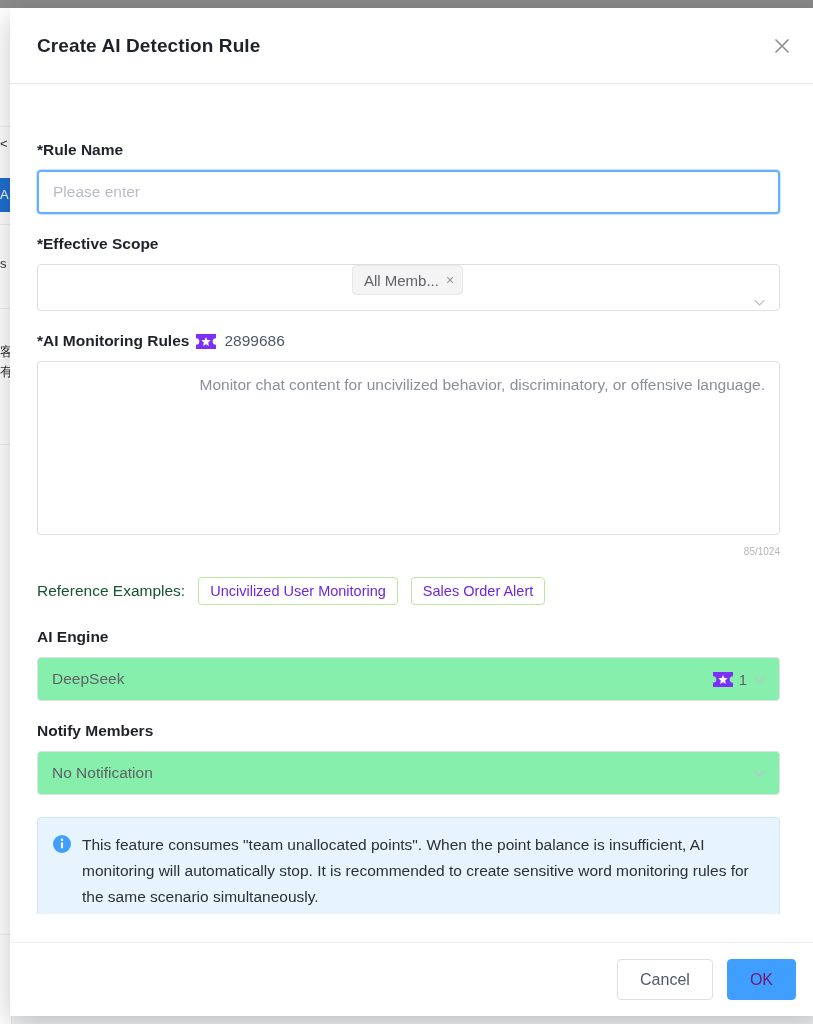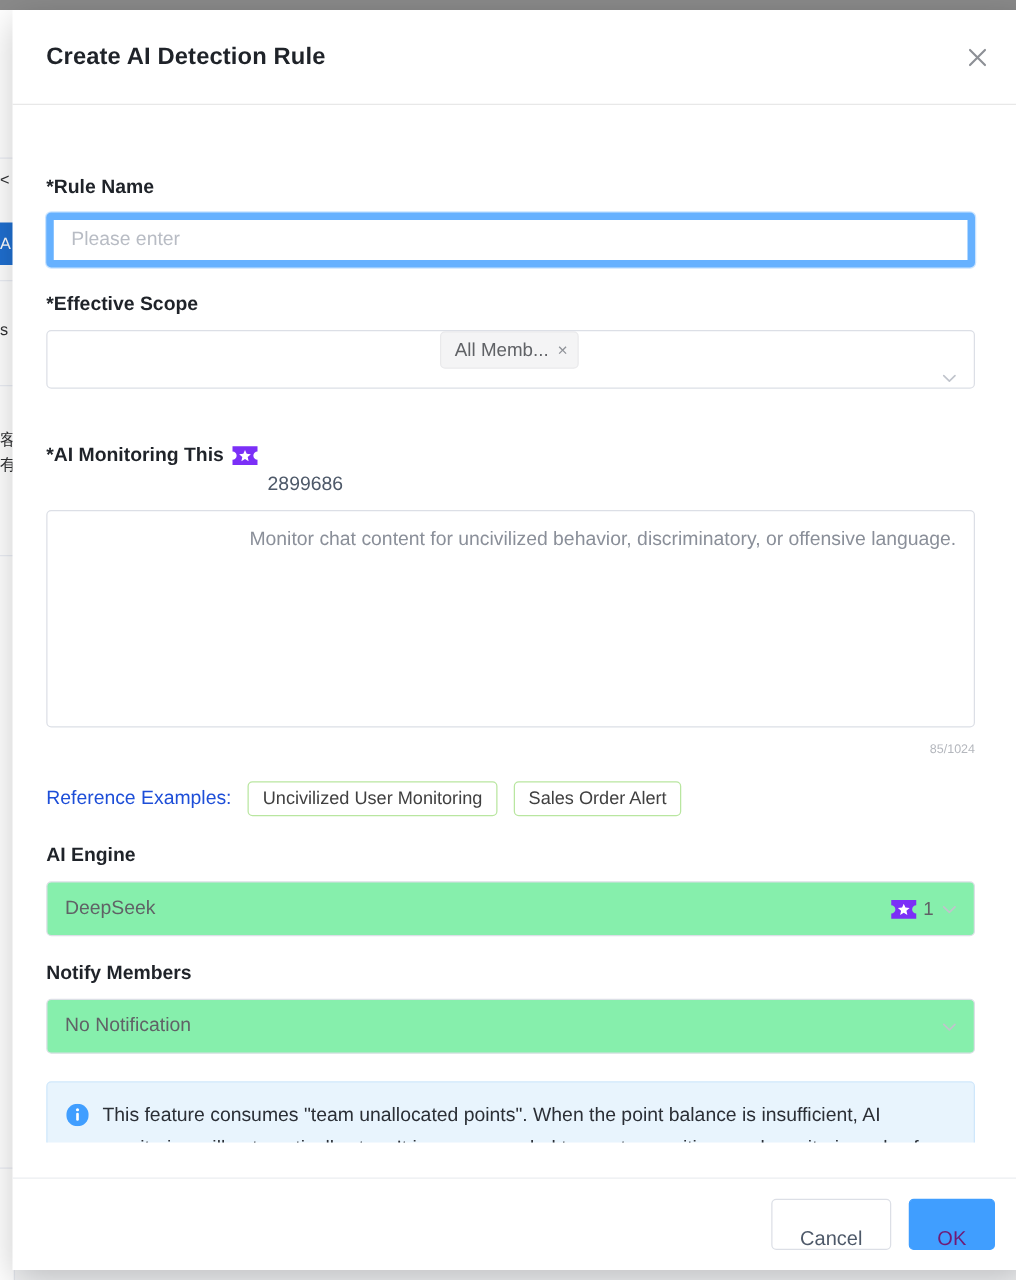--- a/index.html
+++ b/index.html
@@ -131,29 +131,28 @@
     height: 17px;
     margin: 0 7px 0 6px;
     position: relative;
     vertical-align: middle;
   }
   .badge-icon svg { display: block; }
   .points-num {
     font-size: 15.5px;
     font-weight: normal;
     color: #4e5969;
-    margin-top: 47px;
   }
 
   
   .text-input {
     width: 100%;
     height: 44px;
     box-sizing: border-box;
-    border: 6px solid #22c55e;
+    border: 2px solid #22c55e;
     border-radius: 4px;
     padding: 0 14px;
     font-size: 15.5px;
     color: #303133;
     font-family: "Liberation Sans", sans-serif;
     background: #fff;
     outline: none;
   }
   .text-input::placeholder { color: #b8bcc4; }
   .text-input.focused {
@@ -256,27 +255,27 @@
 
   
   .ref-row {
     display: flex;
     align-items: center;
     margin-top: 16px;
     margin-bottom: 22px;
   }
   .ref-label {
     font-size: 15.5px;
-    color: #1d4ed8;
+    color: #14532d;
     margin-right: 13px;
   }
   .ref-chip {
     border: 1px solid #b9e6a0;
     background: #ffffff;
-    color: #404040;
+    color: #6d28d9;
     font-size: 14.5px;
     border-radius: 4px;
     padding: 5px 11px;
     margin-right: 13px;
     cursor: pointer;
     white-space: nowrap;
   }
 
   
   .info-banner {
@@ -311,21 +310,21 @@
     align-items: center;
     justify-content: flex-end;
     padding: 0 27px;
     box-sizing: border-box;
     gap: 14px;
   }
   .btn {
     font-family: "Liberation Sans", sans-serif;
     font-size: 16px;
     border-radius: 4px;
-    padding: 12px 22px;
+    padding: 0 22px;
     height: 41px;
     line-height: 39px;
     cursor: pointer;
     box-sizing: border-box;
   }
   .btn-cancel {
     background: #ffffff;
     border: 1px solid #dcdfe6;
     color: #4e5969;
   }
@@ -383,21 +382,21 @@
           <span class="chev">
             <svg width="15" height="15" viewBox="0 0 16 16" aria-hidden="true">
               <path d="M3.2 5.8 L8 10.6 L12.8 5.8" stroke="#c0c4cc" stroke-width="1.4" fill="none" stroke-linecap="round" stroke-linejoin="round"></path>
             </svg>
           </span>
         </div>
       </div>
 
       <div class="field">
         <div class="field-label">
-          <span>*AI Monitoring This</span>
+          <span>*AI Monitoring Rules</span>
           <span class="badge-icon">
             <svg width="22" height="17" viewBox="0 0 22 17" aria-hidden="true">
               <path d="M1 1 H21 V5.2 A3.3 3.3 0 0 0 21 11.8 V16 H1 V11.8 A3.3 3.3 0 0 0 1 5.2 Z" fill="#7b2ff7"></path>
               <path d="M11 3.9 L12.35 7.05 L15.7 7.35 L13.15 9.6 L13.9 12.9 L11 11.15 L8.1 12.9 L8.85 9.6 L6.3 7.35 L9.65 7.05 Z" fill="#ffffff"></path>
             </svg>
           </span>
           <span class="points-num">2899686</span>
         </div>
         <textarea class="textarea" style="">Monitor chat content for uncivilized behavior, discriminatory, or offensive language.</textarea>
         <div class="char-count">85/1024</div>

